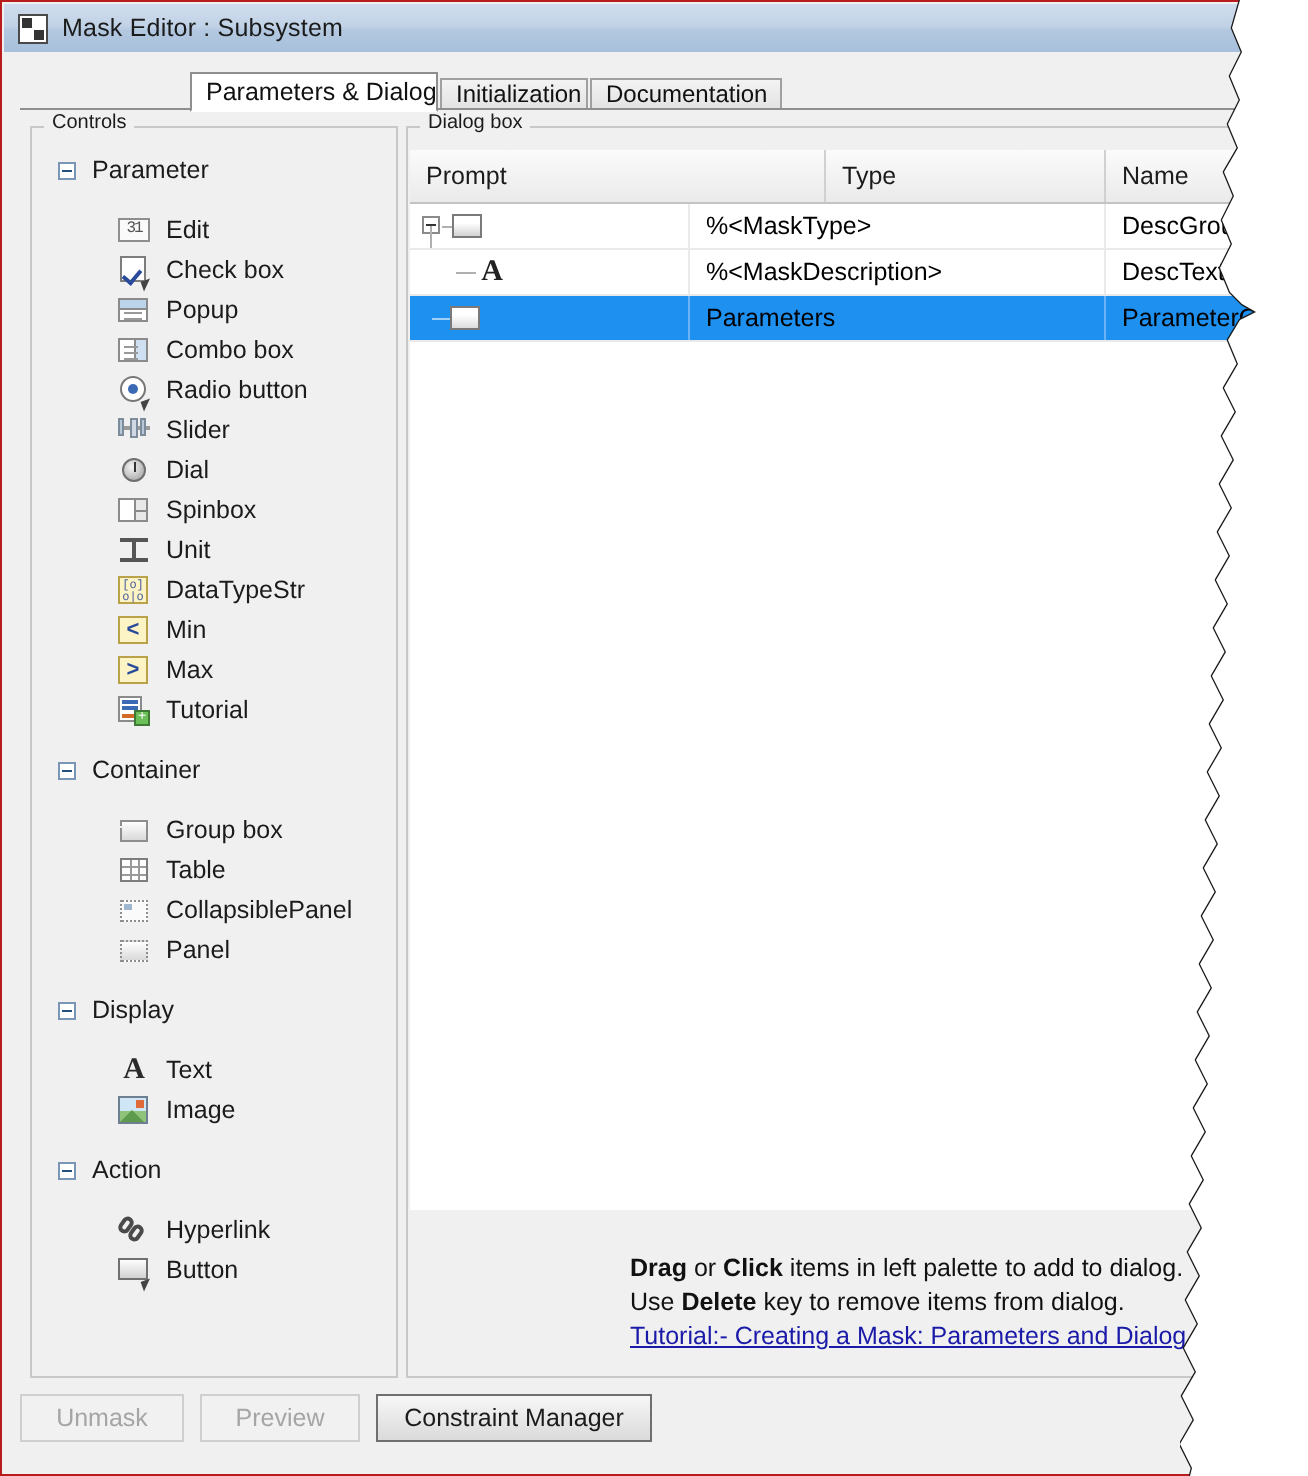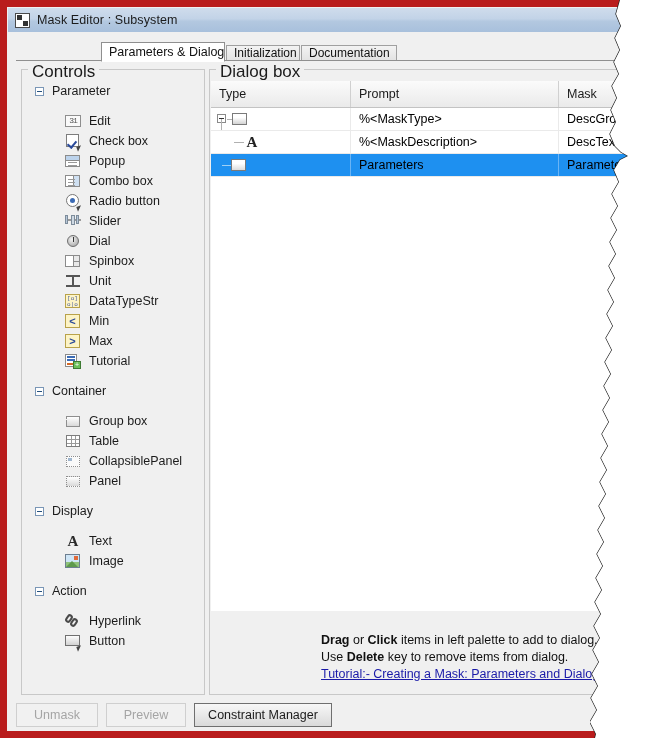--- a/index.html
+++ b/index.html
@@ -11,21 +11,21 @@
     font-size:12px;
     color:#000;
     overflow:hidden;
     position:relative;
   }
 
   
   #window{
     position:absolute;left:0;top:0;width:654px;height:738px;
     background:#f0f0f0;
-    border:7px solid #b91c1c;
+    border:1px solid #b91c1c;
     box-sizing:border-box;
   }
 
   
   #titlebar{
     position:absolute;left:1px;top:1px;width:652px;height:24px;
     background:linear-gradient(to bottom,#cfdcec 0%,#c2d3e7 45%,#b3c8e0 55%,#a8c0dc 100%);
     display:flex;align-items:center;
     box-sizing:border-box;
   }
@@ -86,21 +86,21 @@
   
   .groupbox{
     position:absolute;
     border:1px solid #c8c8c8;
     box-sizing:border-box;
   }
   .groupbox > .legend{
     position:absolute;top:-8px;left:6px;
     background:#f0f0f0;
     padding:0 4px;
-    font-size:17px;color:#1b1b1b;
+    font-size:10px;color:#1b1b1b;
     white-space:nowrap;
     text-align:center;
   }
 
   #controls-box{ left:5px; top:8px; width:184px; height:626px; background:#f0f0f0;}
   #dialog-box  { left:193px; top:8px; width:452px; height:626px; background:#f0f0f0;}
 
   
   #palette{
     position:absolute;left:1px;top:10px;right:1px;bottom:1px;
@@ -541,23 +541,23 @@
 
       </div>
     </div>
 
     <div class="groupbox" id="dialog-box">
       <div class="legend">Dialog box</div>
 
       <div id="tablewrap">
 
         <div id="thead">
+          <div class="th col-prompt">Prompt</div>
           <div class="th col-type">Type</div>
-          <div class="th col-prompt">Prompt</div>
-          <div class="th col-name">Mask</div>
+          <div class="th col-name">Name</div>
         </div>
 
         <div class="trow">
           <div class="cell col-type">
             <span class="tg-exp"></span>
             <span class="hline" style="left:16px;top:11px;width:5px;"></span>
             <span class="vline"></span>
             <span class="type-ico" style="left:21px;">
                 <span class="tb-grp"></span>
               </span>

